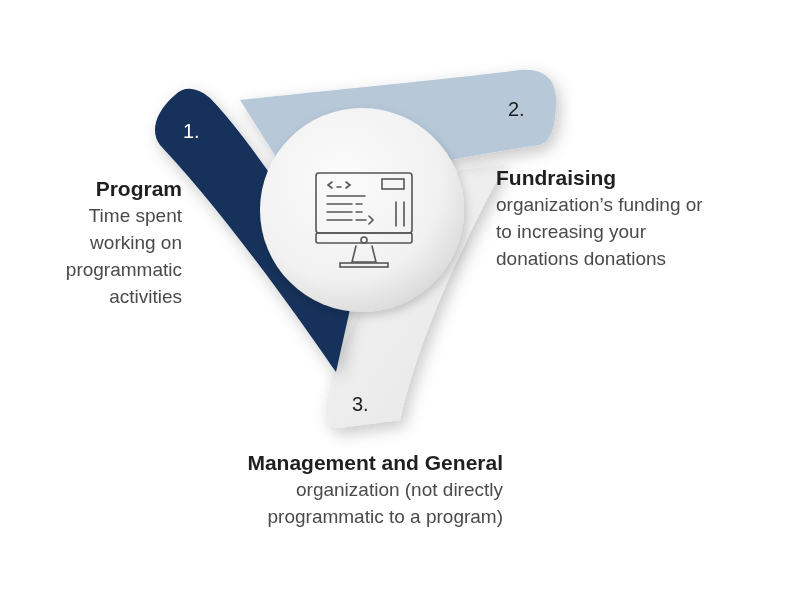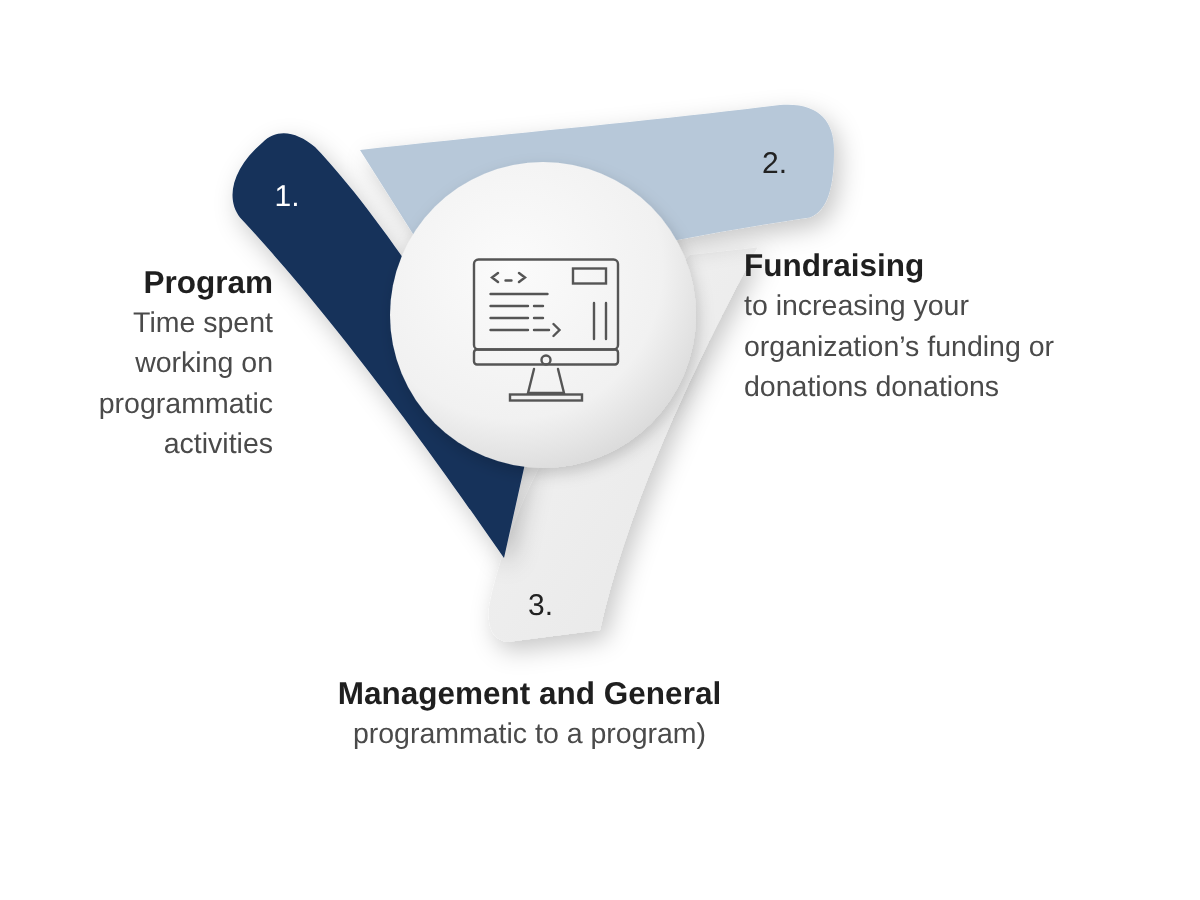--- a/index.html
+++ b/index.html
@@ -66,21 +66,22 @@
 <div class="block right" style="right:618px; top:176px; width:200px;">
   <div class="title">Program</div>
   <div class="desc">Time spent</div>
   <div class="desc">working on</div>
   <div class="desc">programmatic</div>
   <div class="desc">activities</div>
 </div>
 
 <div class="block" style="left:496px; top:165px; width:270px;">
   <div class="title">Fundraising</div>
+  <div class="desc">organization’s funding or</div>
   <div class="desc">to increasing your</div>
-  <div class="desc">organization’s funding or</div>
   <div class="desc">donations donations</div>
 </div>
 
-<div class="block center" style="left:203px; top:450px; width:300px;">
+<div class="block center" style="left:203px; top:450px; width:300px;text-align:right;">
   <div class="title">Management and General</div>
+  <div class="desc">organization (not directly</div>
   <div class="desc">programmatic to a program)</div>
 </div>
 
 </body></html>

